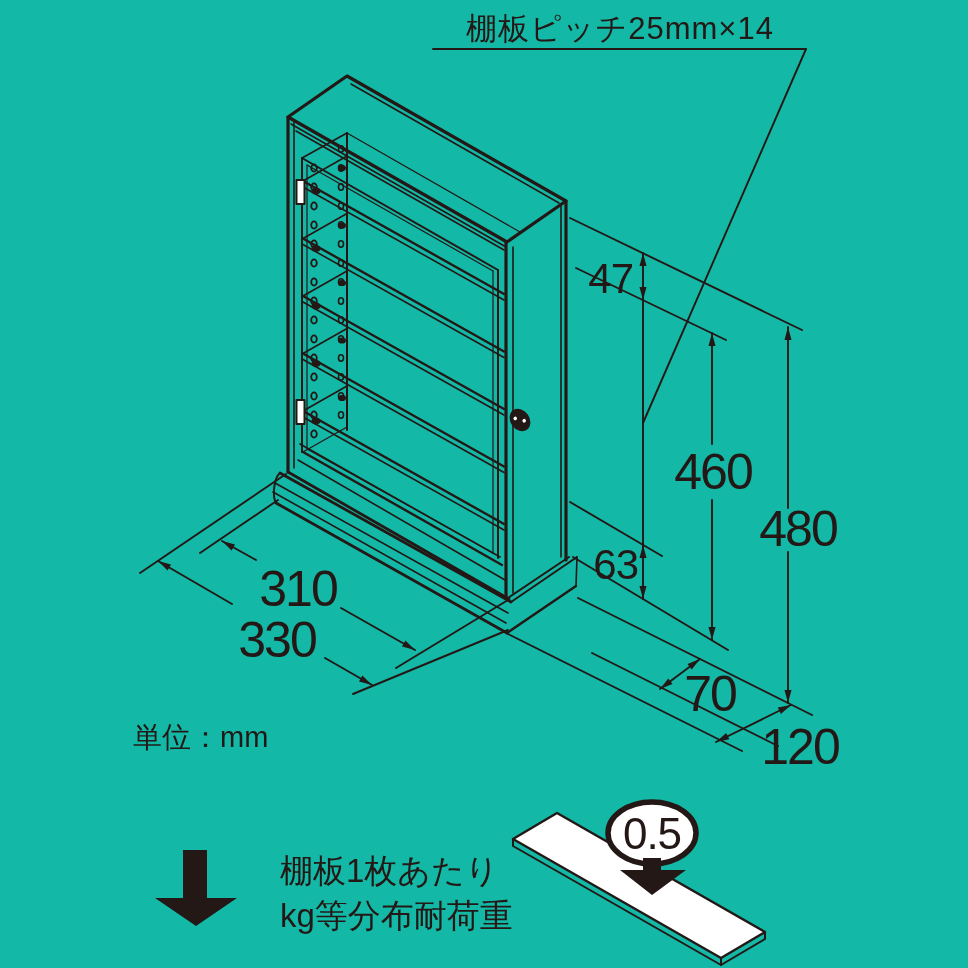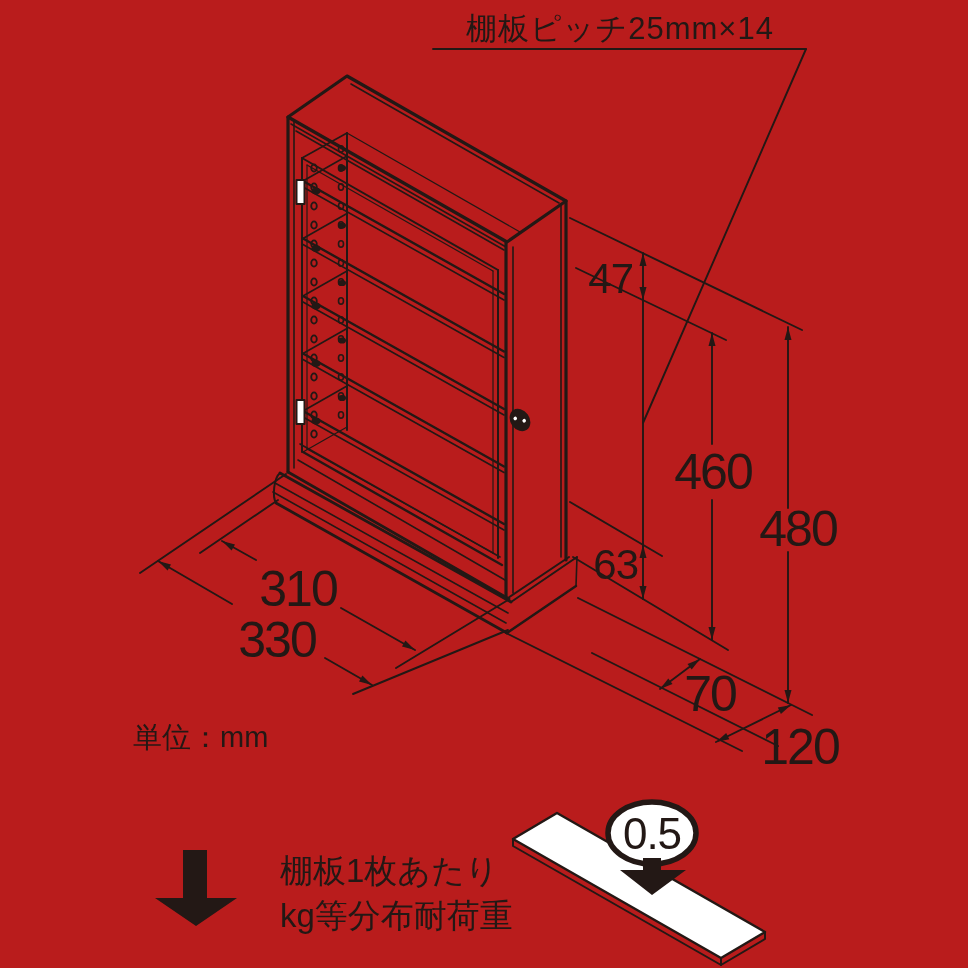--- a/index.html
+++ b/index.html
@@ -1,16 +1,16 @@
 <!DOCTYPE html>
 <html><head>
 <meta charset="utf-8">
 <style>
   html,body{margin:0;padding:0;background:#ffffff;}
-  .stage{position:relative;width:968px;height:968px;background:#b91c1c;overflow:hidden;
+  .stage{position:relative;width:968px;height:968px;background:#14b8a6;overflow:hidden;
          font-family:"Liberation Sans","DejaVu Sans",sans-serif;}
   svg{display:block;}
   svg text{fill:#231815;font-family:"Liberation Sans","DejaVu Sans",sans-serif;}
   .t-title{font-size:31px;letter-spacing:1px;font-weight:500;}
   .t-dim-big{font-size:50px;letter-spacing:-2px;}
   .t-dim-sm{font-size:42px;letter-spacing:-1px;}
   .t-unit{font-size:29px;}
   .t-note{font-size:33px;}
   .t-load{font-size:44px;letter-spacing:-1px;font-weight:500;}
   .ln{stroke:#231815;fill:none;stroke-linecap:round;stroke-linejoin:round;}

